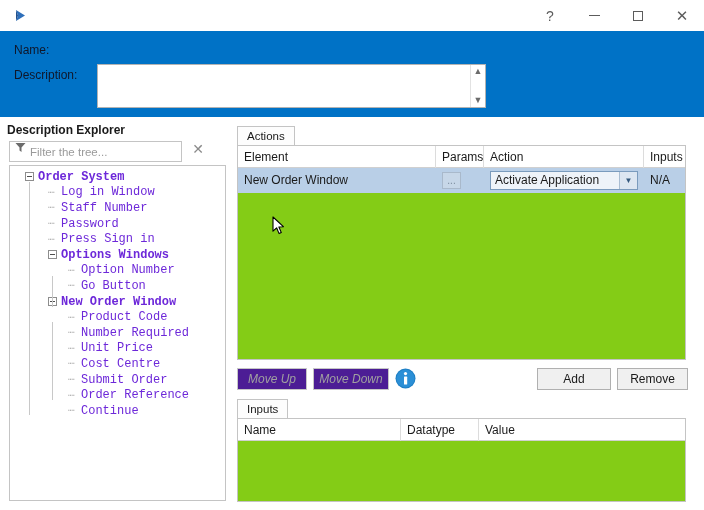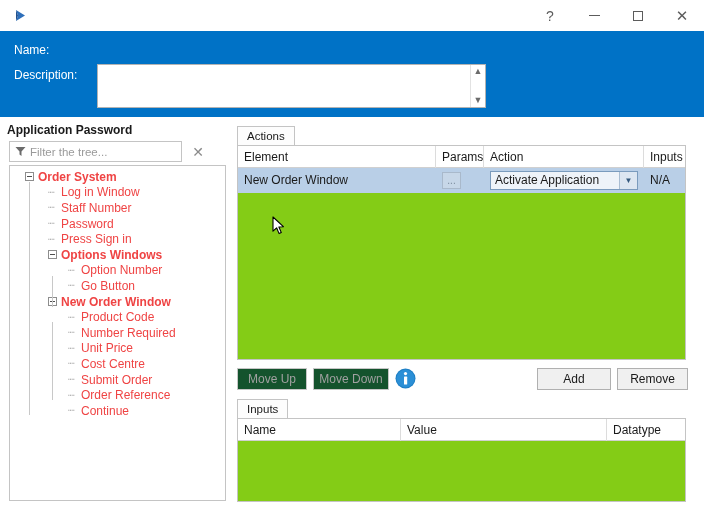--- a/index.html
+++ b/index.html
@@ -71,21 +71,21 @@
 
   
   .blue-header {
     position: absolute;
     left: 0; top: 31px;
     width: 704px; height: 86px;
     background: #0072c6;
   }
   .hdr-label {
     position: absolute;
-    color: #ffffff;
+    color: #0f172a;
     font-size: 12px;
     white-space: nowrap;
   }
   .lbl-name { left: 14px; top: 12px; }
   .lbl-desc { left: 14px; top: 37px; }
 
   .name-input {
     position: absolute;
     left: 97px; top: 8px;
     width: 389px; height: 19px;
@@ -146,21 +146,20 @@
     white-space: nowrap;
   }
   .filter-box {
     position: absolute;
     left: 9px; top: 141px;
     width: 173px; height: 21px;
     border: 1px solid #c4c4c4;
     background: #ffffff;
     box-sizing: border-box;
     display: flex;
-    align-items: center;
   }
   .funnel-icon {
     margin-left: 5px;
     width: 11px; height: 11px;
     flex: none;
   }
   .filter-input {
     flex: 1;
     border: none;
     outline: none;
@@ -194,21 +193,22 @@
 
   .tnode {
     display: flex;
     align-items: center;
     height: 15.6px;
     white-space: nowrap;
     position: relative;
   }
   .tnode .tlabel {
     font-size: 12px;
-    color: #ef4444;
+    color: #6d28d9;
+    font-family: Liberation Mono, monospace;
   }
   .tnode.lvl0 { padding-left: 15px; }
   .tnode.lvl1 { padding-left: 38px; }
   .tnode.lvl2 { padding-left: 58px; }
   .tnode.bold .tlabel { font-weight: bold; }
 
   .exp-box {
     width: 9px; height: 9px;
     border: 1px solid #8d8d8d;
     background: #ffffff;
@@ -356,22 +356,23 @@
     font-size: 12px;
     color: #1a1a1a;
     box-sizing: border-box;
     text-align: center;
     line-height: 20px;
     height: 22px;
     padding: 0;
   }
   .btn.disabled {
     color: #a0a0a0;
-    background: #14532d;
+    background: #4c1d95;
     border-color: #c6c6c6;
+    font-style: italic;
   }
   .btn-moveup   { left: 237px; top: 368px; width: 70px; }
   .btn-movedown { left: 313px; top: 368px; width: 76px; }
   .btn-add      { left: 537px; top: 368px; width: 74px; }
   .btn-remove   { left: 617px; top: 368px; width: 71px; }
 
   .info-icon {
     position: absolute;
     left: 395px; top: 368px;
     width: 21px; height: 21px;
@@ -415,21 +416,21 @@
   <span class="hdr-label lbl-desc">Description:</span>
   <div class="desc-wrap">
     <textarea class="desc-input" style=""></textarea>
     <div class="desc-scroll">
       <span class="sb-arrow">▲</span>
       <span class="sb-arrow">▼</span>
     </div>
   </div>
 </div>
 
-<div class="app-explorer-title">Application Password</div>
+<div class="app-explorer-title">Description Explorer</div>
 
 <div class="filter-box">
   <span class="funnel-icon">
     <svg width="11" height="11" viewBox="0 0 11 11">
       <path d="M0.5 1 L10.5 1 L6.5 5.5 L6.5 10 L4.5 8.6 L4.5 5.5 Z" fill="#6b6b6b"></path>
     </svg>
   </span>
   <input class="filter-input" type="text" placeholder="Filter the tree..." style="">
   <span class="filter-clear">✕</span>
 </div>
@@ -547,22 +548,22 @@
 <button class="btn btn-add">Add</button>
 <button class="btn btn-remove">Remove</button>
 
 <div class="tabstrip tab-inputs">
   <div class="tab">Inputs</div>
 </div>
 
 <div class="grid grid-inputs">
   <div class="grid-head">
     <div class="gh" style="width:163px">Name</div>
+    <div class="gh" style="width:78px">Datatype</div>
     <div class="gh" style="width:206px">Value</div>
-    <div class="gh" style="width:78px">Datatype</div>
   </div>
 </div>
 
 <span class="cursor">
   <svg width="14" height="20" viewBox="0 0 14 20">
     <path d="M1 1 L1 15.2 L4.6 11.8 L7.1 17.6 L9.3 16.6 L6.9 11 L11.4 10.7 Z" fill="#ffffff" stroke="#000000" stroke-width="1.1" stroke-linejoin="round"></path>
   </svg>
 </span>
 
 </body></html>

